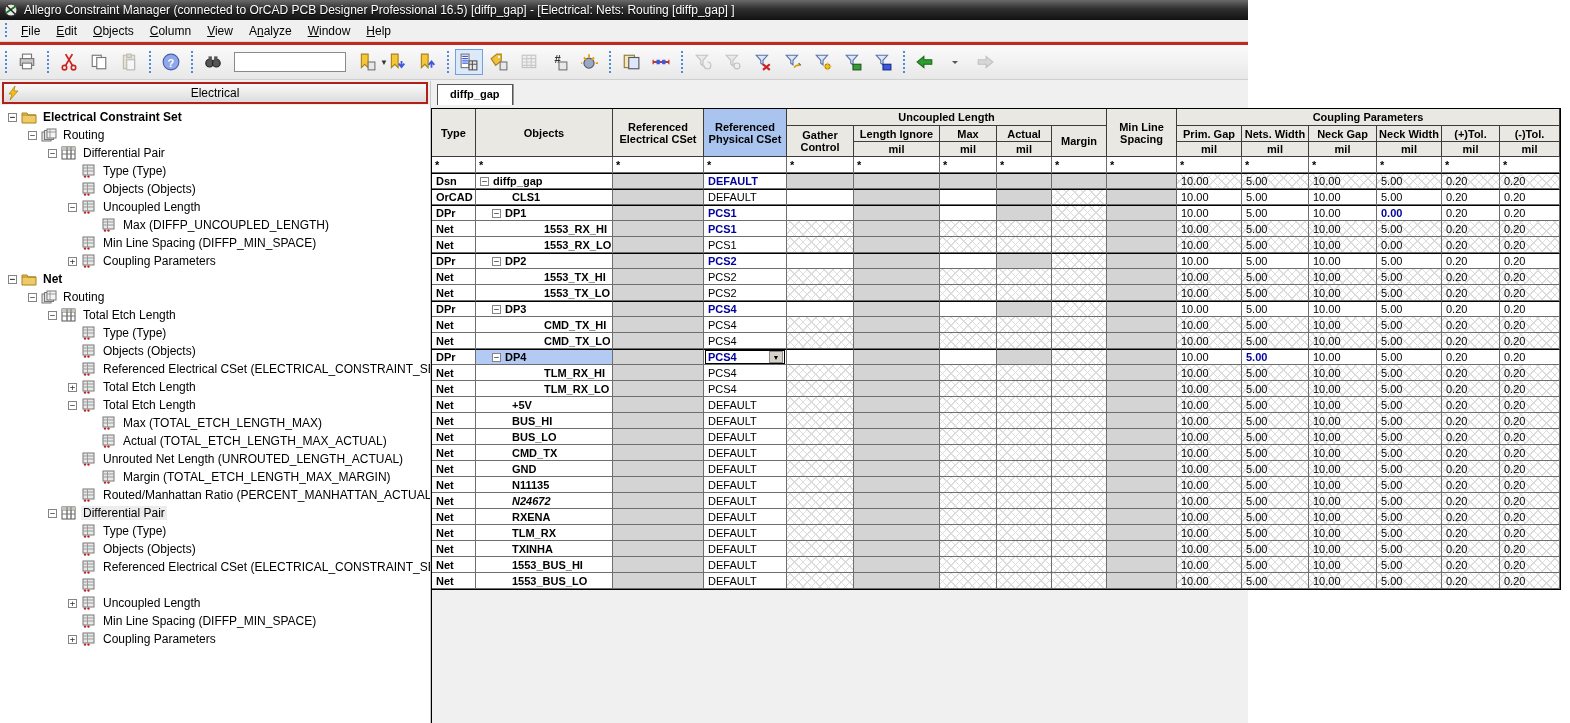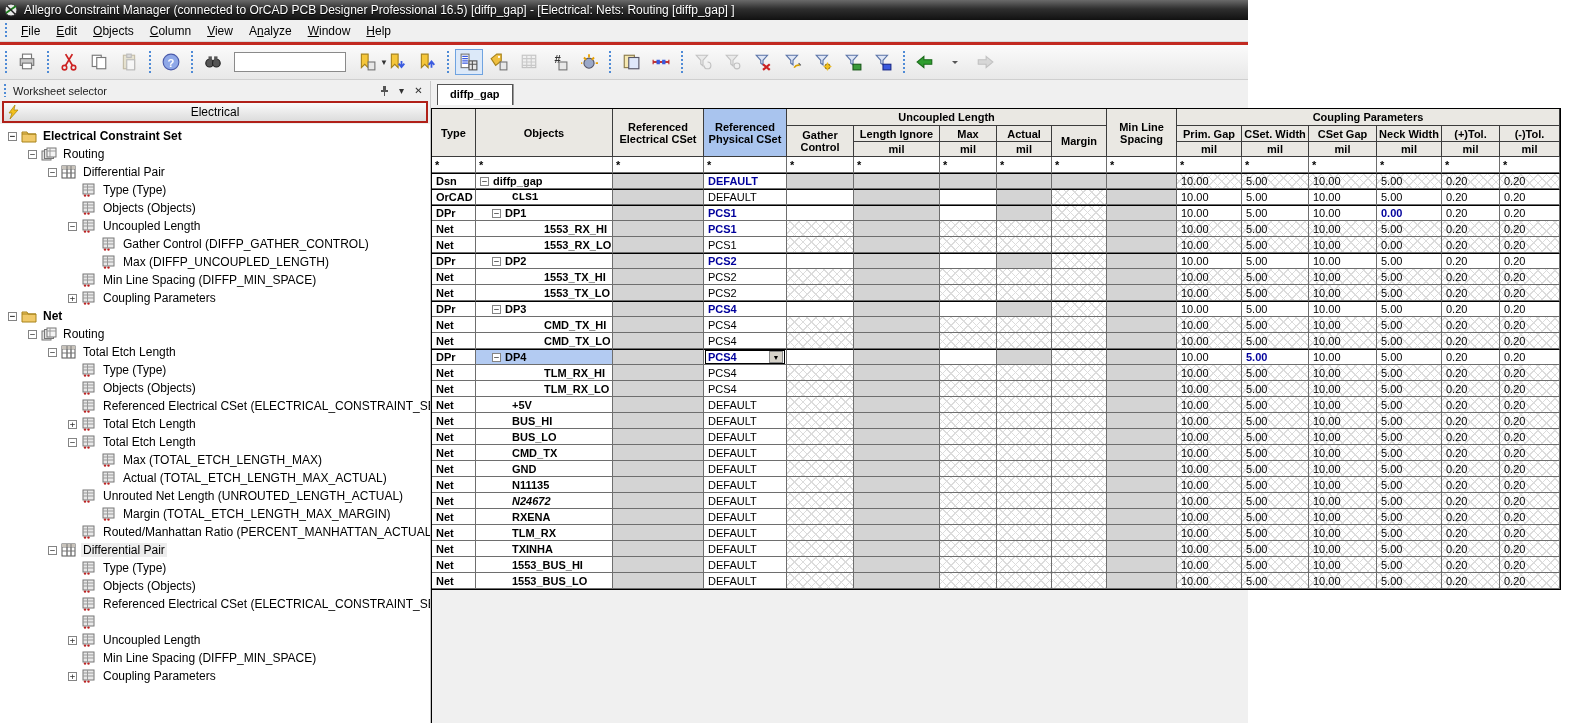--- a/index.html
+++ b/index.html
@@ -273,33 +273,20 @@
       </div>
       <div class="tbtn dis">
         <svg width="18" height="18" viewBox="0 0 16 16">
           <path d="M2 6 v4 h7 v3 l6 -5 l-6 -5 v3 z" fill="#b8b8b8" stroke="#888"></path>
         </svg>
       </div>
     </div>
 
   <div class="content">
     <div class="leftpanel">
-      <div class="lpcaption">
-        <span class="grip"></span>
-        <span class="cap">Worksheet selector</span>
-        <span class="capbtn">
-            <svg width="9" height="11">
-              <rect x="3" y="1" width="3" height="5" fill="#555"></rect>
-              <rect x="1" y="5" width="7" height="2" fill="#555"></rect>
-              <rect x="4" y="7" width="1" height="4" fill="#555"></rect>
-            </svg>
-          </span>
-        <span class="capbtn">▾</span>
-        <span class="capbtn">✕</span>
-      </div>
       <div class="selectorbar">
         <span class="bolt">
           <svg width="12" height="15">
               <polygon points="7,0 1,8 4,8 2,14 10,5 6,5" fill="#f2c01d" stroke="#a87f00" stroke-width="0.7"></polygon>
             </svg>
         </span>
         <span class="lbl">Electrical</span>
       </div>
       <div class="treearea">
           <div class="treerow bold" style="padding-left: 8px;">
@@ -361,30 +348,20 @@
             <span class="lab">Uncoupled Length</span>
           </div>
           <div class="treerow" style="padding-left: 88px;">
             <span class="expspace"></span>
             <span class="ticon"><svg width="16" height="14" viewBox="0 0 16 14">
                 <rect x="2" y="1" width="11" height="10" fill="#e8e8e8" stroke="#777"></rect>
                 <path d="M2 4 h11 M2 7 h11 M6.5 1 v10" stroke="#999"></path>
                 <circle cx="4" cy="12.6" r="1.2" fill="#b22"></circle>
                 <circle cx="7.5" cy="12.6" r="1.2" fill="#b22"></circle>
               </svg></span>
-            <span class="lab">Gather Control (DIFFP_GATHER_CONTROL)</span>
-          </div>
-          <div class="treerow" style="padding-left: 88px;">
-            <span class="expspace"></span>
-            <span class="ticon"><svg width="16" height="14" viewBox="0 0 16 14">
-                <rect x="2" y="1" width="11" height="10" fill="#e8e8e8" stroke="#777"></rect>
-                <path d="M2 4 h11 M2 7 h11 M6.5 1 v10" stroke="#999"></path>
-                <circle cx="4" cy="12.6" r="1.2" fill="#b22"></circle>
-                <circle cx="7.5" cy="12.6" r="1.2" fill="#b22"></circle>
-              </svg></span>
             <span class="lab">Max (DIFFP_UNCOUPLED_LENGTH)</span>
           </div>
           <div class="treerow" style="padding-left: 68px;">
             <span class="expspace"></span>
             <span class="ticon"><svg width="16" height="14" viewBox="0 0 16 14">
                 <rect x="2" y="1" width="11" height="10" fill="#e8e8e8" stroke="#777"></rect>
                 <path d="M2 4 h11 M2 7 h11 M6.5 1 v10" stroke="#999"></path>
                 <circle cx="4" cy="12.6" r="1.2" fill="#b22"></circle>
                 <circle cx="7.5" cy="12.6" r="1.2" fill="#b22"></circle>
               </svg></span>
@@ -641,24 +618,24 @@
           <div class="cell hcell" style="grid-area: 2 / 8;">
             <span>Actual</span>
           </div>
           <div class="cell hcell" style="grid-area: 2 / 9 / span 2;">
             <span>Margin</span>
           </div>
           <div class="cell hcell" style="grid-area: 2 / 11;">
             <span>Prim. Gap</span>
           </div>
           <div class="cell hcell" style="grid-area: 2 / 12;">
-            <span>CSet. Width</span>
+            <span>Nets. Width</span>
           </div>
           <div class="cell hcell" style="grid-area: 2 / 13;">
-            <span>CSet Gap</span>
+            <span>Neck Gap</span>
           </div>
           <div class="cell hcell" style="grid-area: 2 / 14;">
             <span>Neck Width</span>
           </div>
           <div class="cell hcell" style="grid-area: 2 / 15;">
             <span>(+)Tol.</span>
           </div>
           <div class="cell hcell" style="grid-area: 2 / 16;">
             <span>(-)Tol.</span>
           </div>
@@ -768,21 +745,21 @@
           </div>
           <div class="cell h valpad grpstart" style="grid-area: 5 / 15;">
             <span>0.20</span>
           </div>
           <div class="cell h valpad grpstart" style="grid-area: 5 / 16;">
             <span>0.20</span>
           </div>
           <div class="cell w bold valpad grpstart" style="grid-area: 6 / 1;">
             <span>OrCAD</span>
           </div>
-          <div class="cell w grpstart" style="grid-area: 6 / 2; padding-left: 36px; font-family: Liberation Mono, monospace;">
+          <div class="cell w grpstart" style="grid-area: 6 / 2; padding-left: 36px;">
             <span class="bold">CLS1</span>
           </div>
           <div class="cell g grpstart" style="grid-area: 6 / 3;"></div>
           <div class="cell w valpad grpstart" style="grid-area: 6 / 4;">
             <span>DEFAULT</span>
           </div>
           <div class="cell w grpstart" style="grid-area: 6 / 5;"></div>
           <div class="cell g grpstart" style="grid-area: 6 / 6;"></div>
           <div class="cell w grpstart" style="grid-area: 6 / 7;"></div>
           <div class="cell g grpstart" style="grid-area: 6 / 8;"></div>

